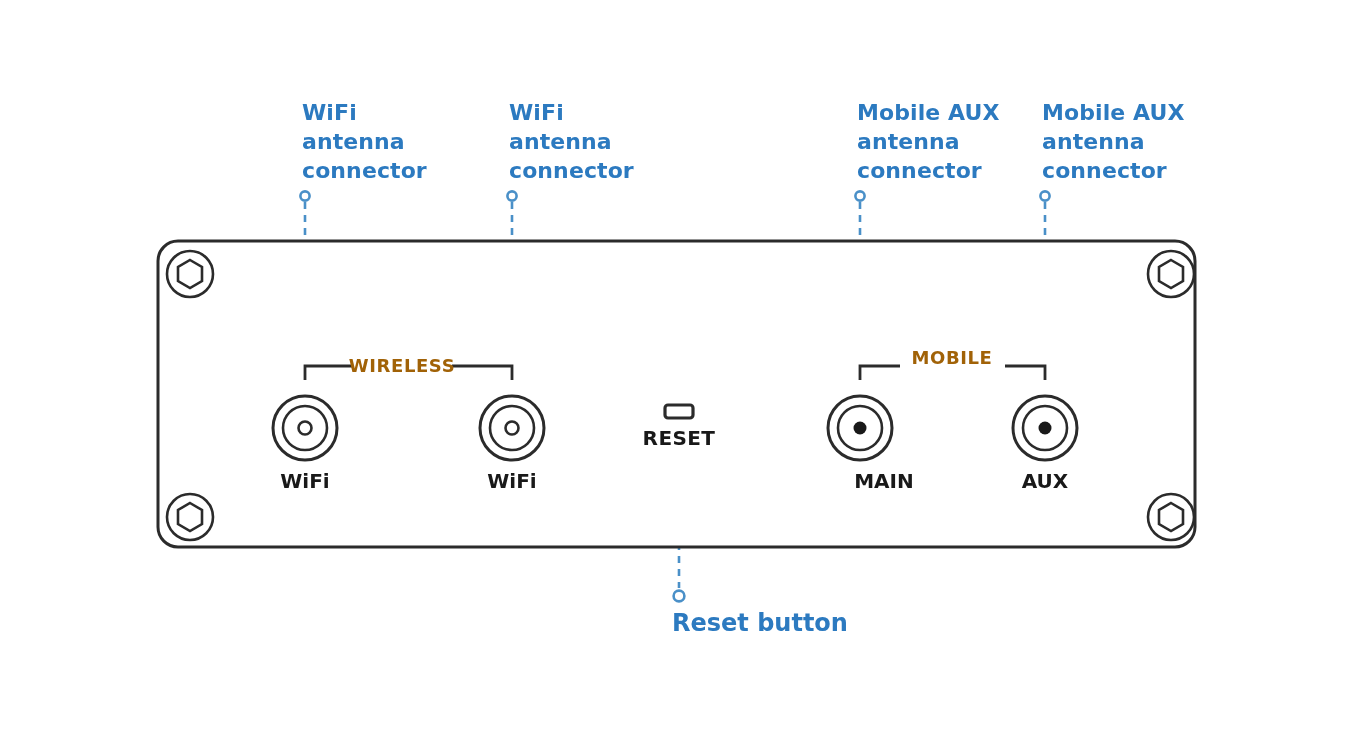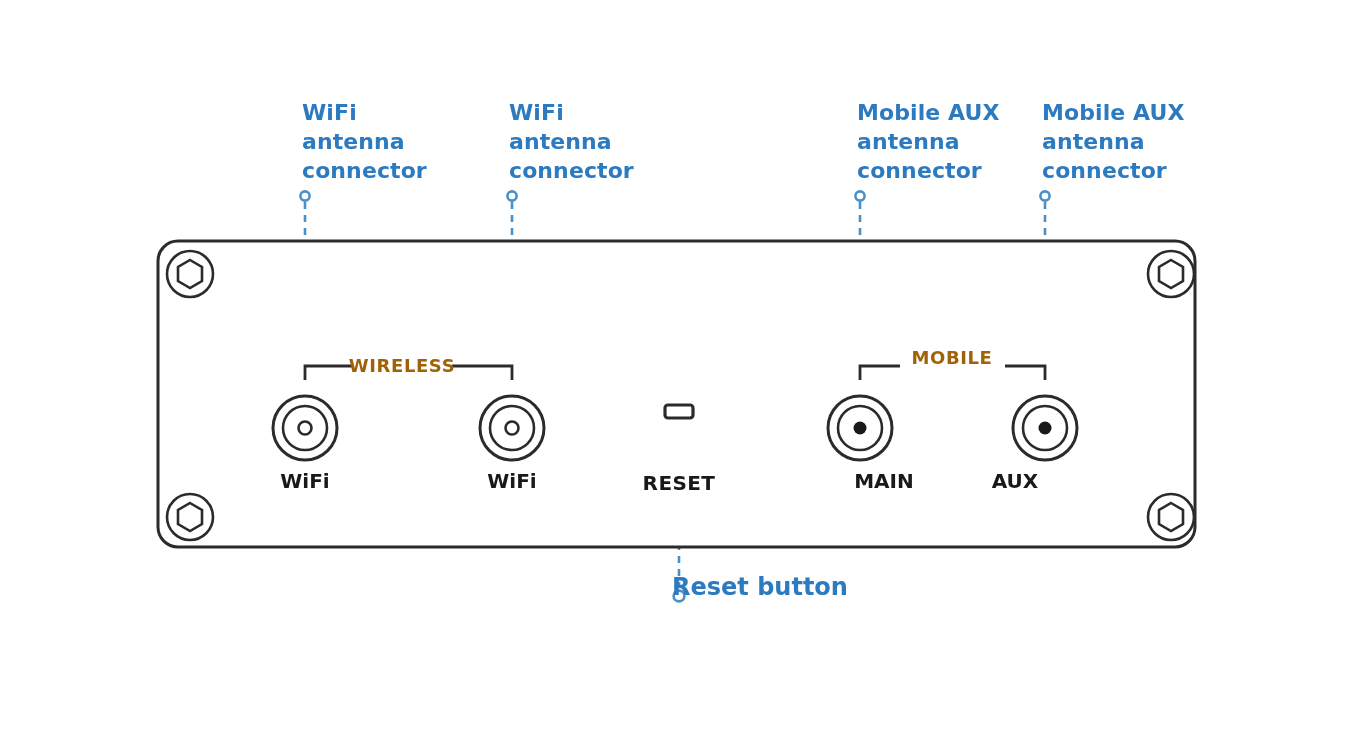--- a/index.html
+++ b/index.html
@@ -57,21 +57,20 @@
     position:absolute;
     color:#191919;
     font-family:"DejaVu Sans", sans-serif;
     font-weight:700;
     font-size:20px;
     line-height:22px;
     letter-spacing:0.4px;
     white-space:nowrap;
     transform:translateX(-50%);
     text-align:center;
-    margin-top:45px;
   }
 </style>
 </head>
 <body>
 
 <div id="stage">
 
   <svg id="diagram" width="1370" height="756" viewBox="0 0 1370 756">
 
     <g stroke="#4a90c8" stroke-width="2.6" stroke-dasharray="7 6" fill="none">
@@ -152,29 +151,29 @@
 connector</div>
 
   <div class="callout-label" style="left:857px;top:98px;">Mobile AUX
 antenna
 connector</div>
 
   <div class="callout-label" style="left:1042px;top:98px;">Mobile AUX
 antenna
 connector</div>
 
-  <div class="reset-callout" style="left:672px;top:572px;">Reset button</div>
+  <div class="reset-callout" style="left:672px;top:608px;">Reset button</div>
 
   <div class="group-label" style="left:402px;top:355px;">WIRELESS</div>
 
   <div class="group-label" style="left:952px;top:347px;">MOBILE</div>
 
   <div class="reset-text" style="left:679px;top:427px;">RESET</div>
 
   <div class="port-label" style="left:305px;top:470px;">WiFi</div>
 
   <div class="port-label" style="left:512px;top:470px;">WiFi</div>
 
   <div class="port-label" style="left:860px;top:470px;margin-left:24px;">MAIN</div>
 
-  <div class="port-label" style="left:1015px;top:470px;">AUX</div>
+  <div class="port-label" style="left:1045px;top:470px;">AUX</div>
 
 </div>
 
 </body></html>

